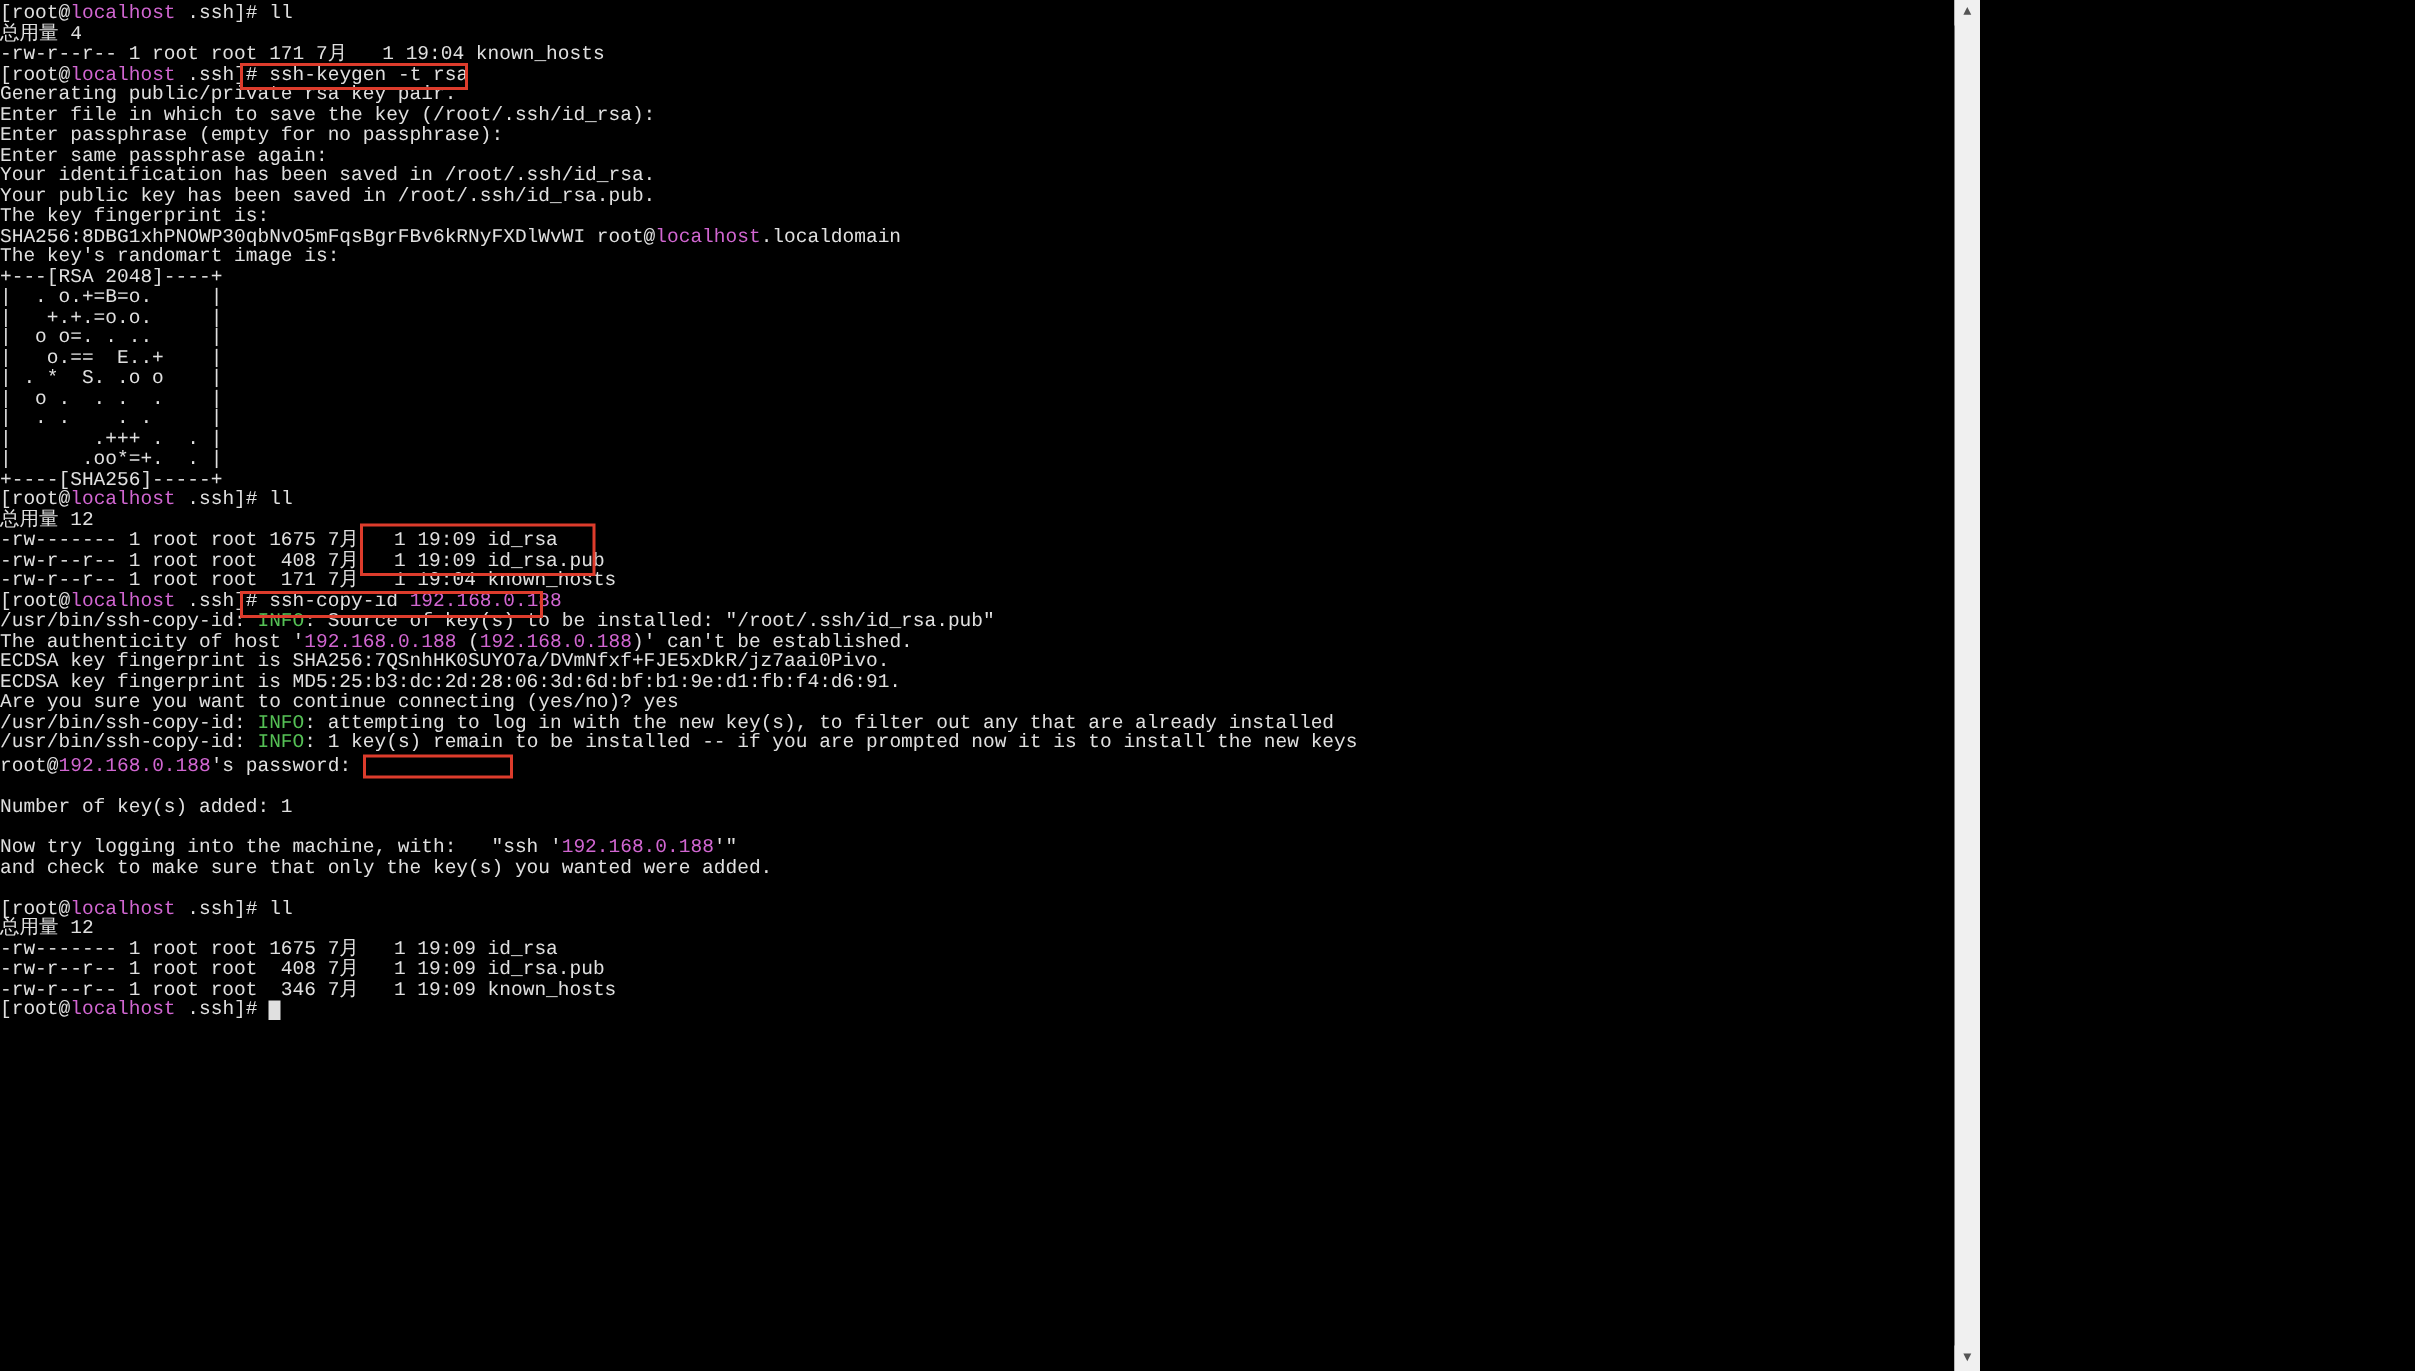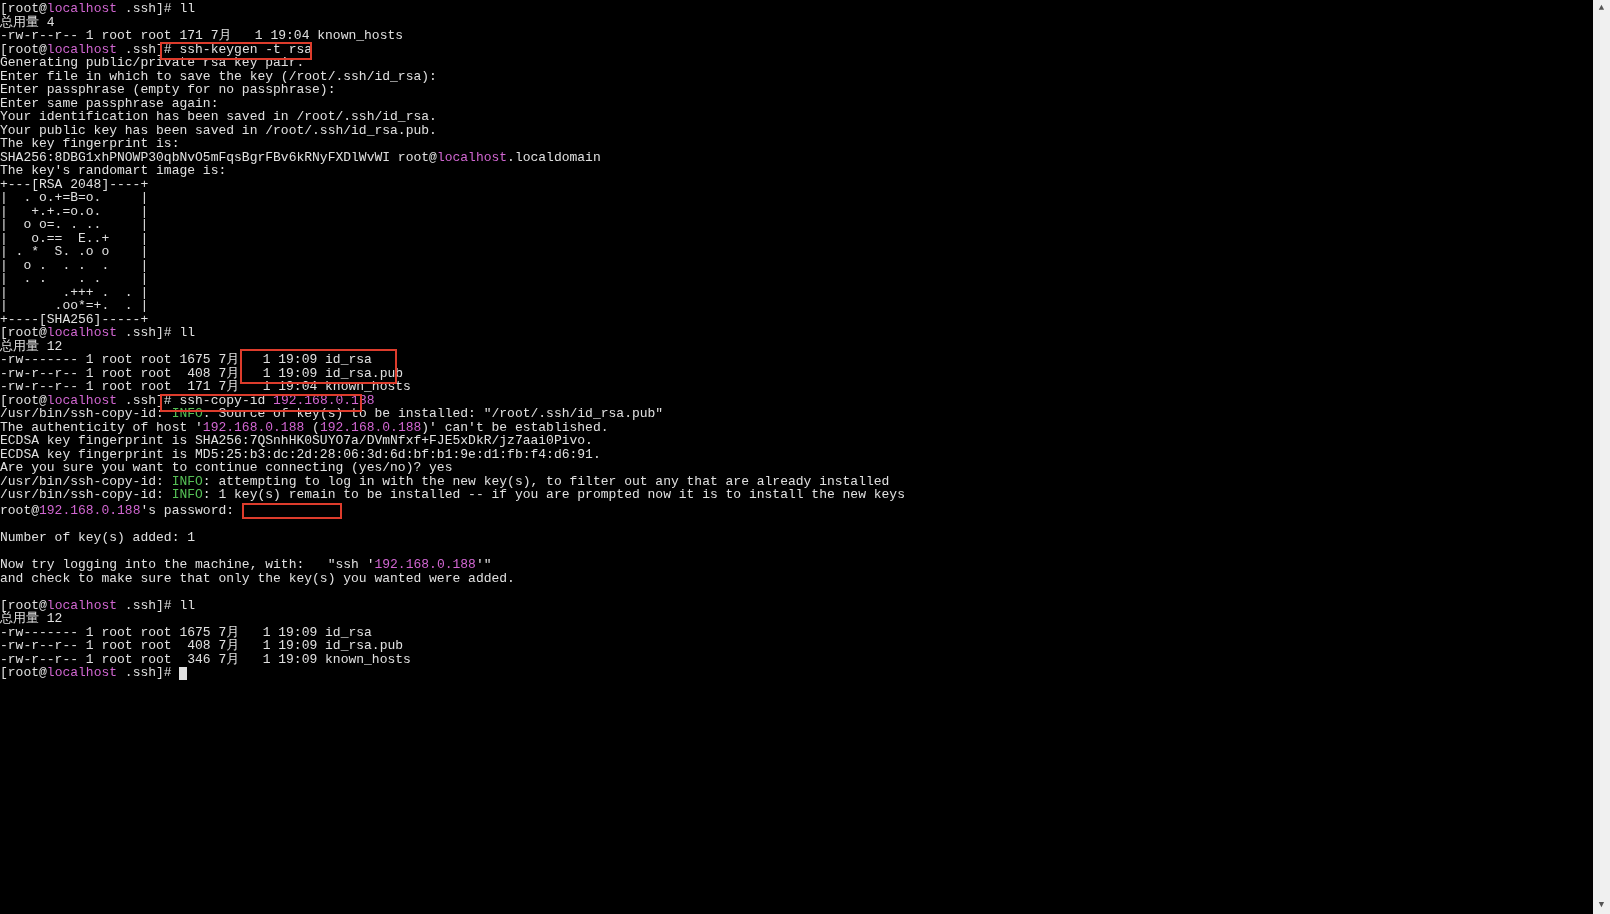--- a/index.html
+++ b/index.html
@@ -6,21 +6,21 @@
   body{
     background:#000;
     font-family:"Consolas","Courier New",monospace;
     font-size:13px;
     line-height:13.5px;
     color:#e0e0e0;
     overflow:hidden;
   }
   .screen{
     position:relative;
-    width:1610px;
+    width:1320px;
     height:914px;
     background:#000;
   }
   .term{
     position:absolute;
     left:0;
     top:2px;
     white-space:pre;
     letter-spacing:0px;
   }

